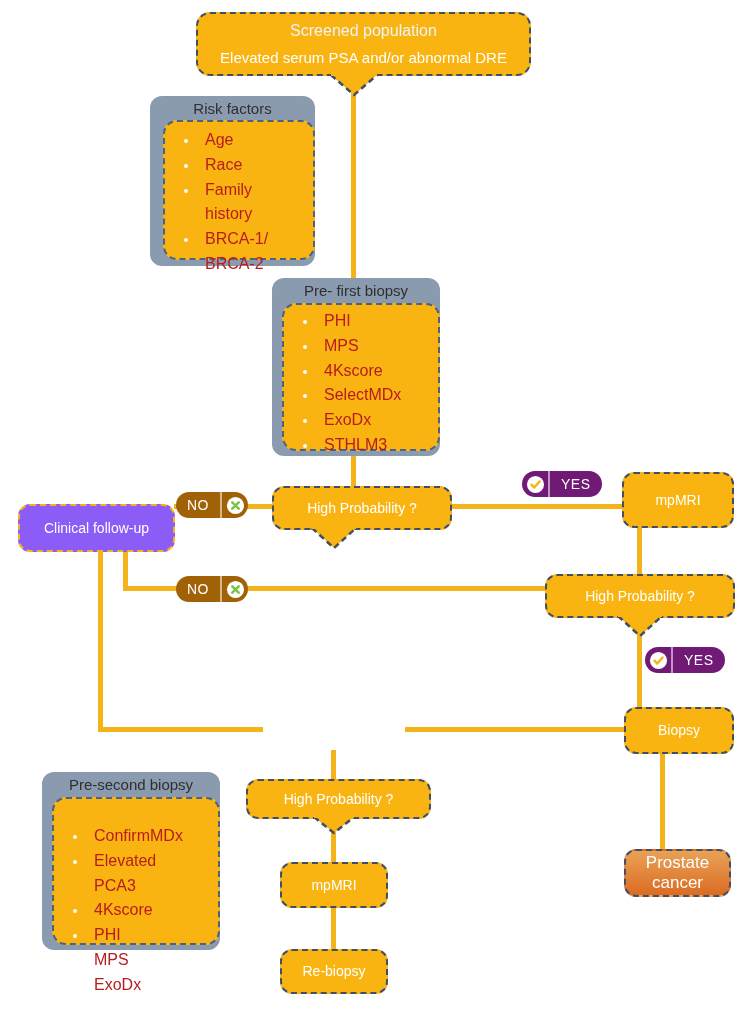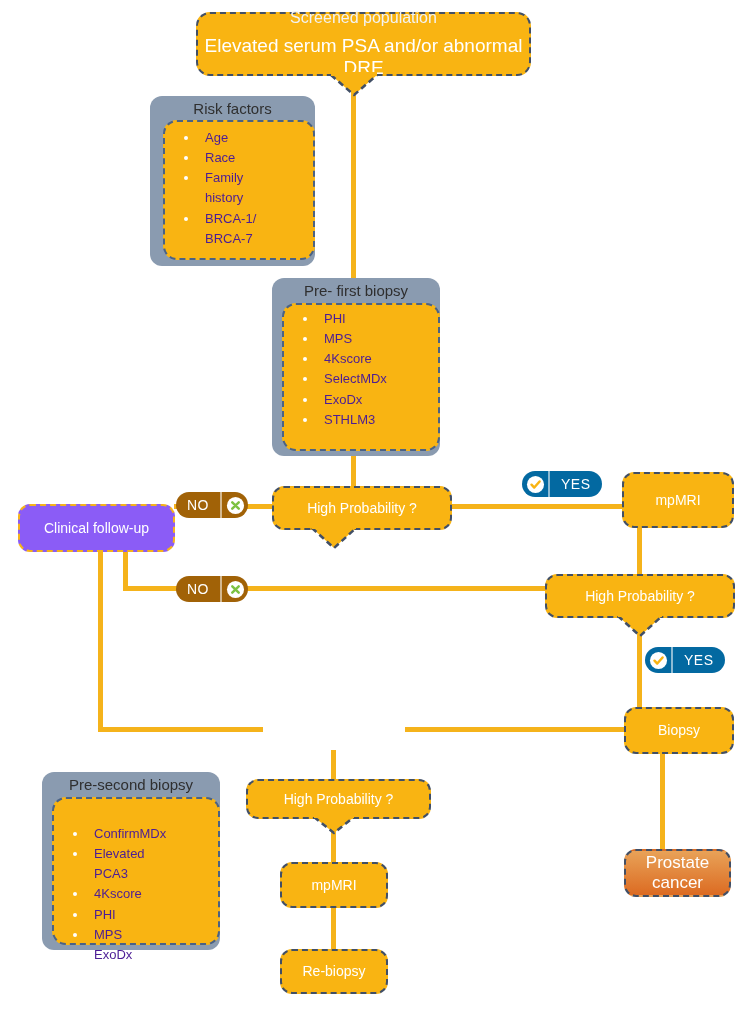--- a/index.html
+++ b/index.html
@@ -21,31 +21,31 @@
 
   
   .panel{position:absolute;}
   .panel-head{position:absolute;left:0;top:0;background:#8A9BB0;
               border-radius:12px;color:#2f2f2f;display:flex;align-items:flex-start;
               justify-content:center;padding-top:4px;box-sizing:border-box;
               font-size:15px;}
   .panel-body{position:absolute;background:#F9B412;border:2.5px dashed #4A6285;
               border-radius:14px;box-sizing:border-box;}
   .panel-body ul{margin:0;padding:6px 4px 6px 34px;list-style:disc;}
-  .panel-body li{color:#4c1d95;font-size:13px;line-height:1.55;
+  .panel-body li{color:#b91c1c;font-size:16px;line-height:1.55;
                  padding-left:6px;}
   .panel-body li::marker{color:#ffffff;font-size:13px;}
   .sub-line{color:#ffffff;font-size:13.5px;line-height:1.55;
             margin:0;padding-left:6px;list-style:none;}
 
   
   .badge{position:absolute;height:26px;border-radius:13px;display:flex;
          align-items:center;color:#ffffff;font-size:14px;box-sizing:border-box;}
   .badge-no{background:#a16207;margin-top:20px;}
-  .badge-yes{background:#0369a1;}
+  .badge-yes{background:#701a75;}
   .badge .txt{padding:0 11px;letter-spacing:.5px;}
   .badge .sep{width:2px;height:26px;background:rgba(255,255,255,.55);}
   .badge .ic{width:26px;height:26px;display:flex;align-items:center;justify-content:center;}
   .badge .ic svg{display:block;}
 
   .lbl{pointer-events:none;}
 </style>
 </head>
 <body>
 
@@ -76,39 +76,39 @@
 
   <div class="line" style="left:331px;top:750px;width:5px;height:33px;"></div>
 
   <div class="line" style="left:331px;top:820px;width:5px;height:44px;"></div>
 
   <div class="line" style="left:331px;top:906px;width:5px;height:44px;"></div>
 
   <div class="node nd-orange" style="left:196px;top:12px;width:335px;height:64px;border-radius:14px;
               flex-direction:column;justify-content:center;">
     <span class="lbl" style="font-size:16px;color:#f3f3f3;">Screened population</span>
-    <span class="lbl" style="font-size:19px;color:#ffffff;margin-top:8px;">Elevated serum PSA  and/or abnormal DRE</span>
+    <span class="lbl" style="font-size:15px;color:#ffffff;margin-top:8px;">Elevated serum PSA  and/or abnormal DRE</span>
   </div>
   <svg class="tail-svg" width="50" height="26" style="left:329px;top:73px;">
     <path d="M2,2 L25,22 L48,2" fill="#F9B412" stroke="#414F66" stroke-width="2.5" stroke-dasharray="6,4" stroke-linejoin="round"></path>
     <path d="M2,1 L48,1" stroke="#F9B412" stroke-width="4"></path>
   </svg>
 
   <div class="panel" style="left:150px;top:96px;width:165px;height:170px;">
     <div class="panel-head" style="width:165px;height:170px;">
       <span>Risk factors</span>
     </div>
     <div class="panel-body" style="left:13px;top:24px;width:152px;height:140px;">
       <ul>
         <li>Age</li>
         <li>Race</li>
         <li>Family</li>
         <li class="sub-line">history</li>
         <li>BRCA-1/</li>
-        <li class="sub-line">BRCA-7</li>
+        <li class="sub-line">BRCA-2</li>
       </ul>
     </div>
   </div>
 
   <div class="panel" style="left:272px;top:278px;width:168px;height:178px;">
     <div class="panel-head" style="width:168px;height:178px;">
       <span>Pre- first biopsy</span>
     </div>
     <div class="panel-body" style="left:10px;top:25px;width:158px;height:148px;">
       <ul style="padding-top:4px;">

